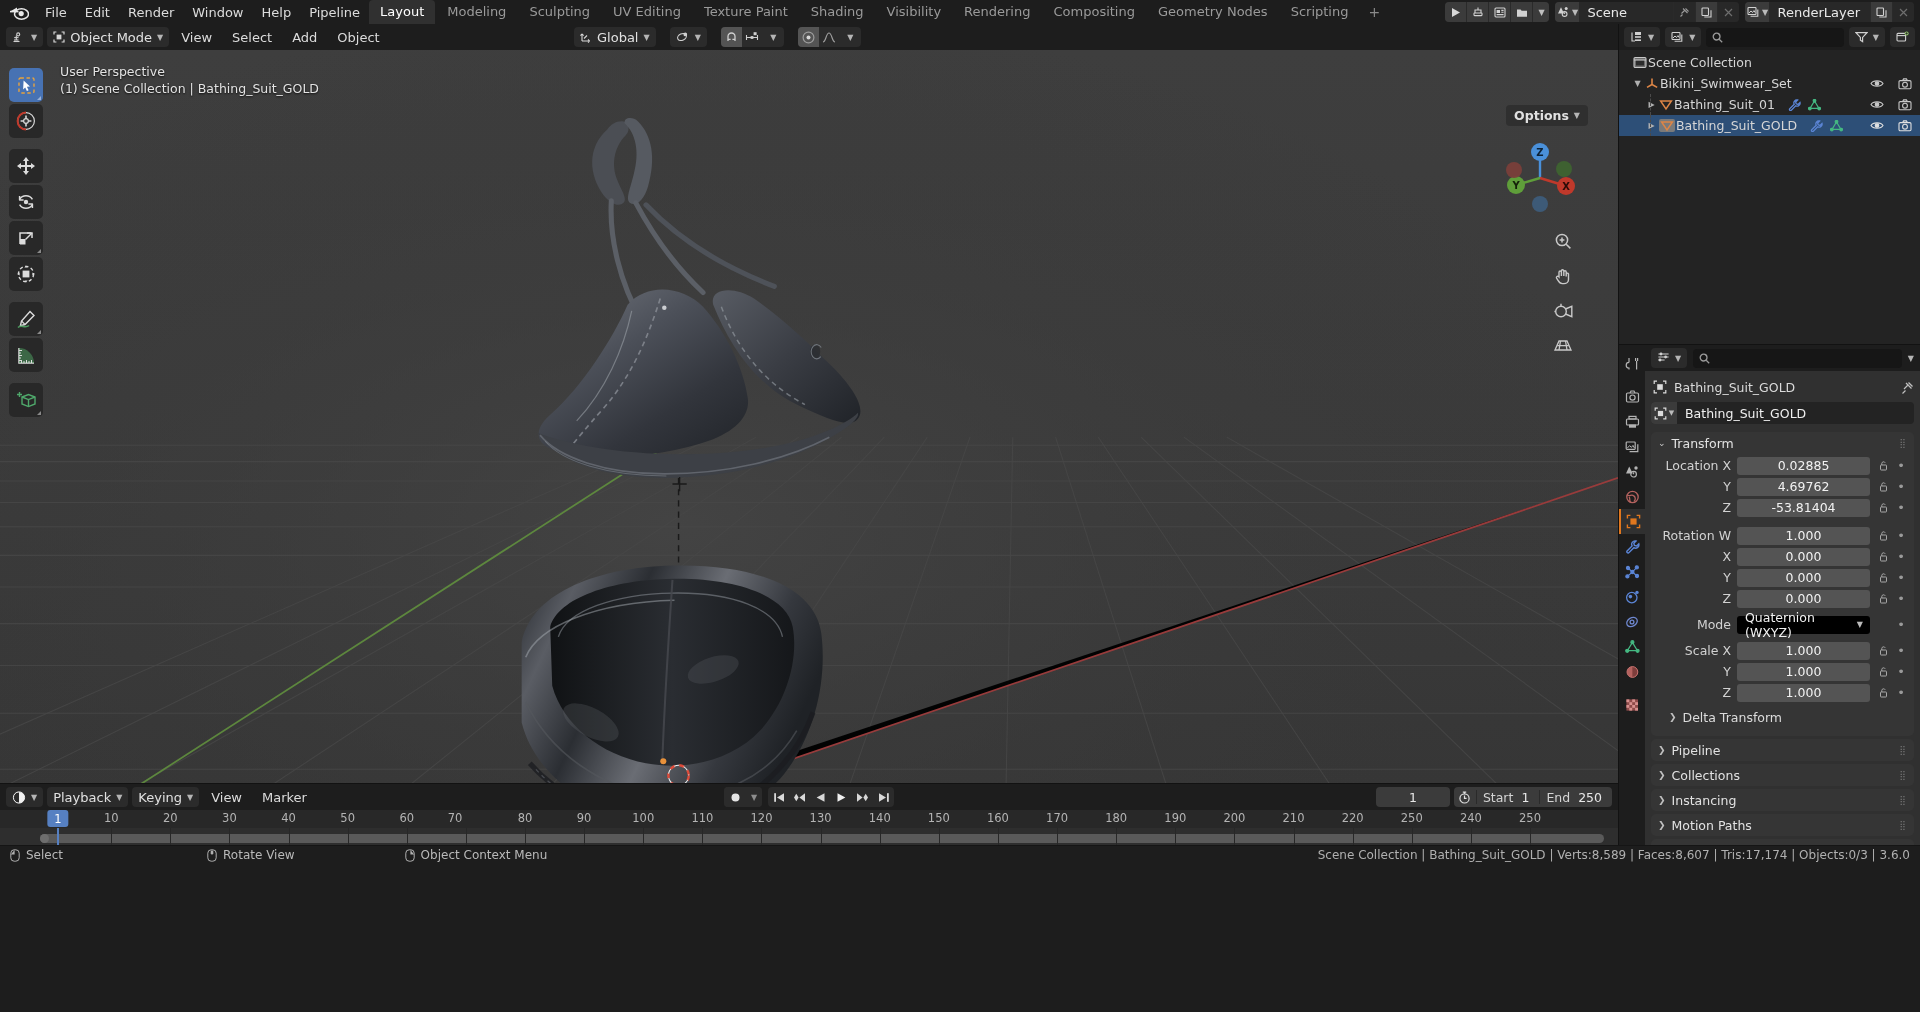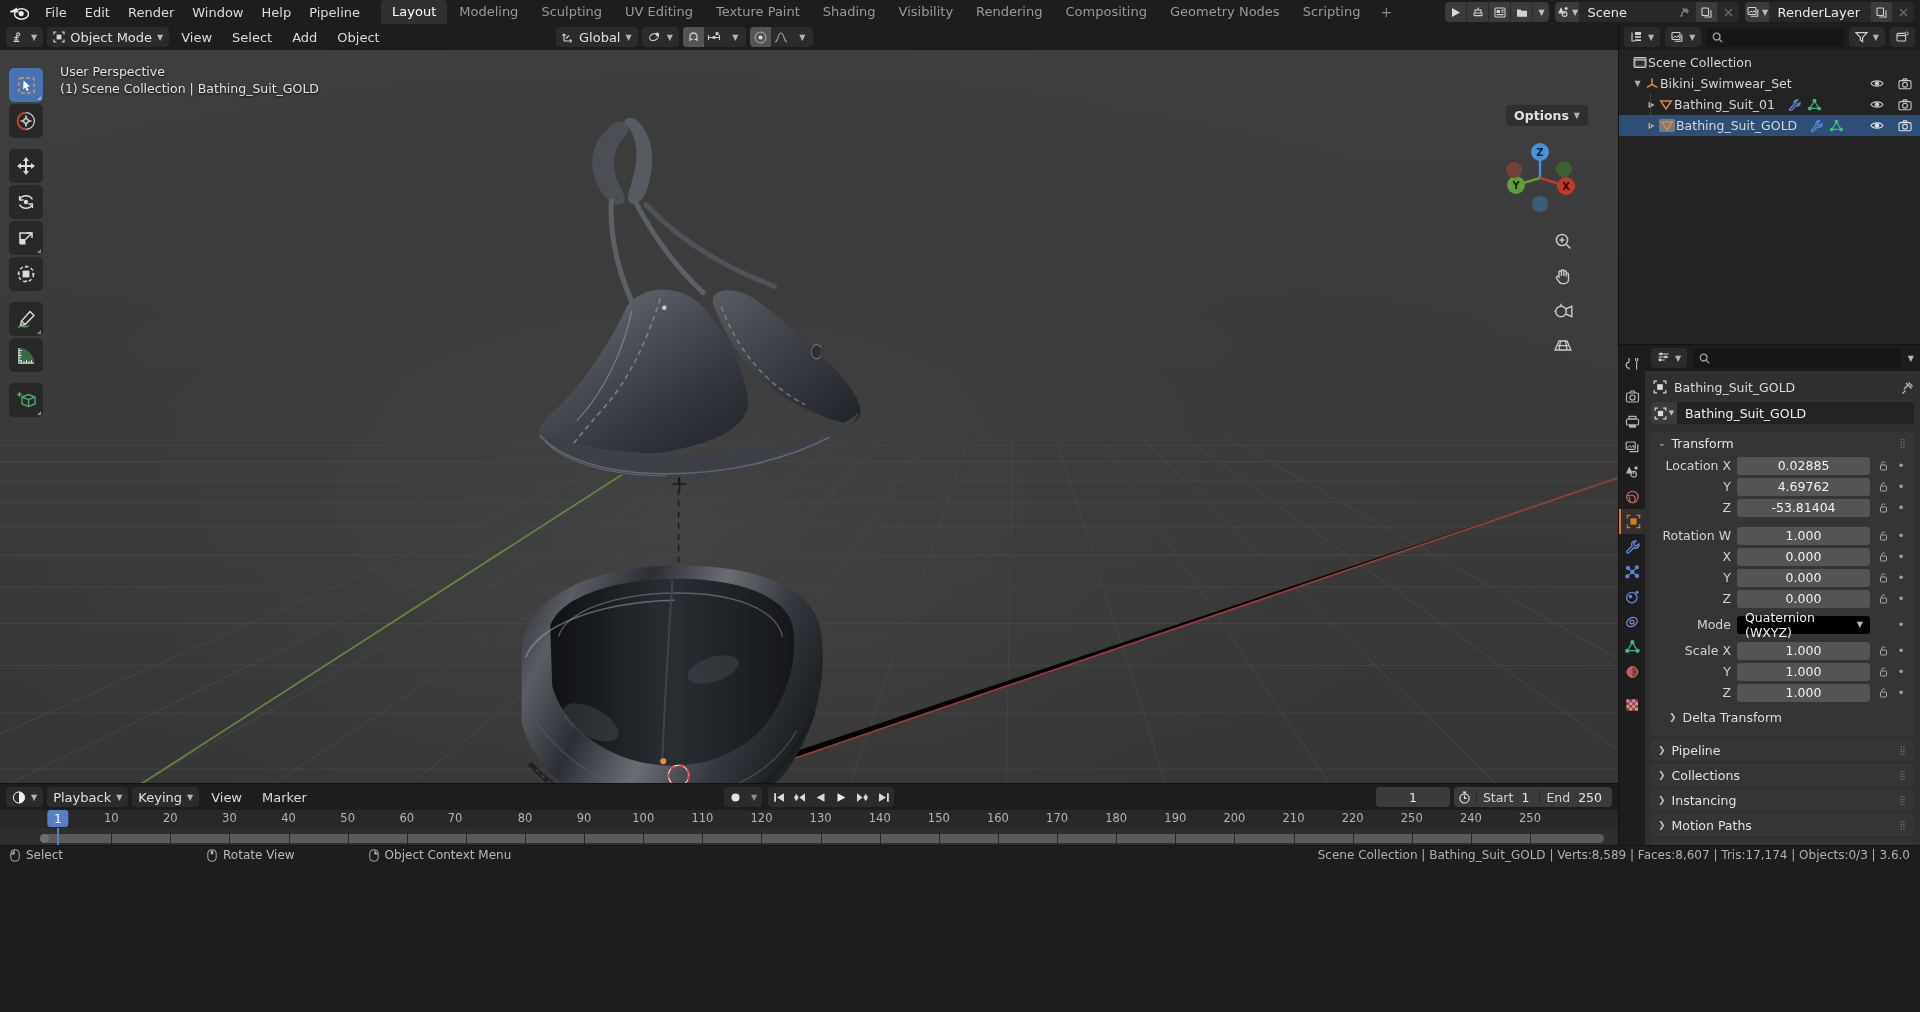--- a/index.html
+++ b/index.html
@@ -15,21 +15,21 @@
 
   
   .topbar {
     height:24px; background:#1d1d1d; display:flex; align-items:center;
     padding-left:8px; gap:0; flex:none; position:relative;
   }
   .blender-logo { width:22px; height:18px; display:flex; align-items:center; justify-content:center; margin-right:6px; }
   .menu-item {
     padding:3px 9px; font-size:13px; color:#dcdcdc; white-space:nowrap; border-radius:3px; line-height:15px;
   }
-  .wstabs { display:flex; align-items:center; margin-left:12px; gap:1px; height:24px; }
+  .wstabs { display:flex; align-items:center; gap:1px; height:24px; }
   .wstab {
     padding:4px 11px; font-size:13px; color:#9a9a9a; border-radius:4px 4px 0 0; line-height:16px; white-space:nowrap;
   }
   .wstab.active { background:#303030; color:#ffffff; }
   .wstab-plus { padding:4px 8px; color:#8a8a8a; font-size:14px; }
   .topbar-right { margin-left:auto; display:flex; align-items:center; gap:6px; padding-right:6px; }
   .btn-group { display:flex; align-items:center; background:#282828; border-radius:4px; overflow:hidden; height:20px; }
   .ibtn {
     width:22px; height:20px; display:flex; align-items:center; justify-content:center;
     background:#3b3b3b; border-right:1px solid #2a2a2a;
@@ -326,21 +326,21 @@
           <span>Object Mode</span>
           <span class="mini-chev">▼</span>
         </div>
         <div class="hmenu">View</div>
         <div class="hmenu">Select</div>
         <div class="hmenu">Add</div>
         <div class="hmenu">Object</div>
 
         <div style="flex:1"></div>
 
-        <div style="display:flex;align-items:center;gap:4px;position:absolute;left:556px;">
+        <div style="display:flex;align-items:center;gap:14px;position:absolute;left:574px;">
           <div class="hbtn">
             <svg width="12" height="12" viewBox="0 0 12 12" fill="none" stroke="#d8d8d8" stroke-width="1.1">
               <path d="M2 10 V3 M2 10 H9.5"></path>
                 <path d="M2 3 L3.6 4.6 M2 3 L0.5 4.6"></path>
                 <path d="M9.5 10 L8 8.5 M9.5 10 L8 11.5"></path>
                 <path d="M4 7.5 L7 4.5"></path>
             </svg>
             <span>Global</span>
             <span class="mini-chev">▼</span>
           </div>
@@ -1351,21 +1351,21 @@
     </div>
     <div class="sb-item" style="margin-left:118px;">
       <span>
         <svg width="10" height="13" viewBox="0 0 10 13" fill="none" stroke="#b0b0b0" stroke-width="1">
           <rect x="0.8" y="0.8" width="8.4" height="11.4" rx="3.4"></rect>
           <rect x="3.7" y="1.6" width="2.6" height="3.8" rx="1.2" fill="#b0b0b0" stroke="none"></rect>
         </svg>
       </span>
       <span>Rotate View</span>
     </div>
-    <div class="sb-item" style="margin-left:48px;">
+    <div class="sb-item" style="margin-left:84px;">
       <span>
         <svg width="10" height="13" viewBox="0 0 10 13" fill="none" stroke="#b0b0b0" stroke-width="1">
           <rect x="0.8" y="0.8" width="8.4" height="11.4" rx="3.4"></rect>
           <path d="M9.2 5.4 H5.4 V0.9" fill="#b0b0b0" stroke="none"></path>
         </svg>
       </span>
       <span>Object Context Menu</span>
     </div>
     <div class="sb-right">Scene Collection | Bathing_Suit_GOLD | Verts:8,589 | Faces:8,607 | Tris:17,174 | Objects:0/3 | 3.6.0</div>
   </div>

